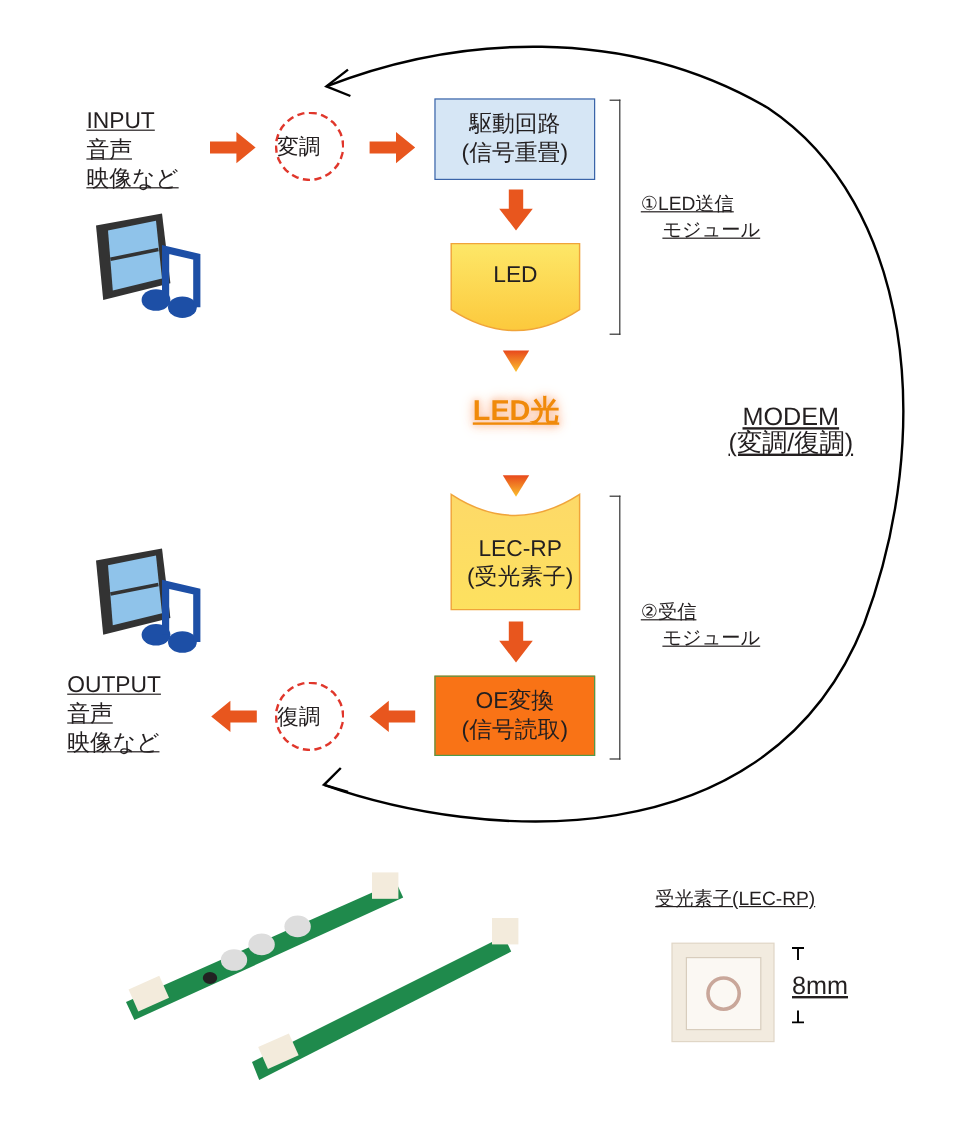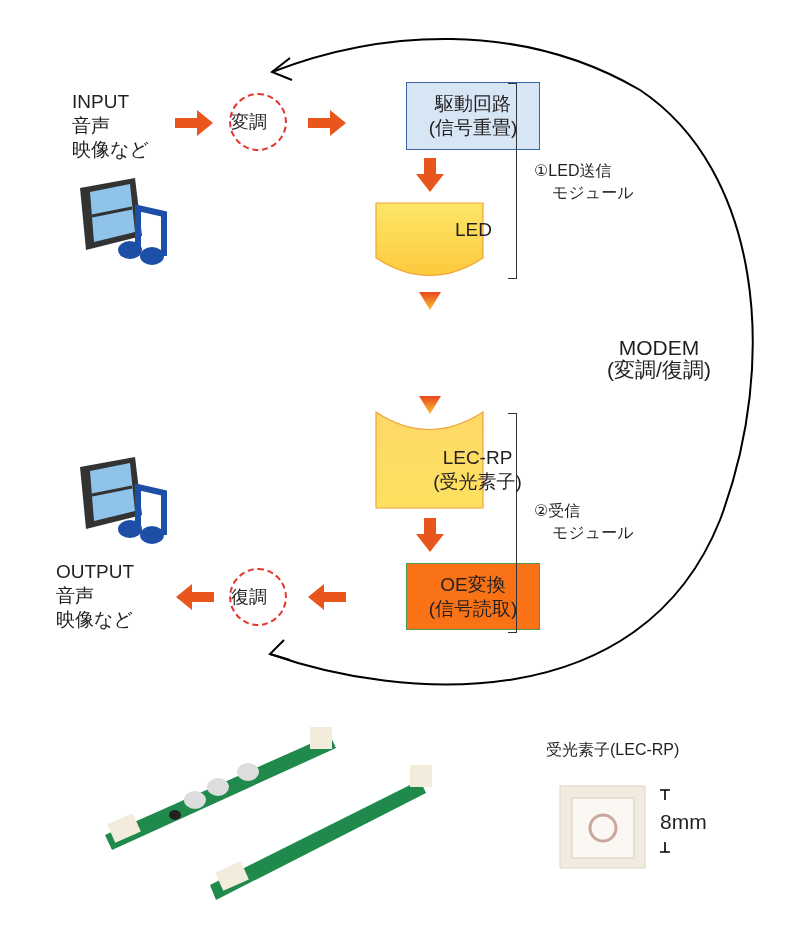--- a/index.html
+++ b/index.html
@@ -1,19 +1,19 @@
 <!DOCTYPE html>
 <html><head>
 <meta charset="utf-8">
 <style>
   html,body{margin:0;padding:0;background:#fff;}
   body{width:800px;height:935px;position:relative;overflow:hidden;font-family:"Liberation Sans","DejaVu Sans",sans-serif;color:#231f20;}
-  .abs{position:absolute;}
+  .abs{position:absolute;text-decoration:underline;}
   .txt{font-size:19px;line-height:24px;white-space:nowrap;}
-  .box{position:absolute;box-sizing:border-box;display:flex;flex-direction:column;align-items:center;justify-content:center;font-size:19px;line-height:24px;text-align:center;margin-left:44px;}
+  .box{position:absolute;box-sizing:border-box;display:flex;flex-direction:column;align-items:center;justify-content:center;font-size:19px;line-height:24px;text-align:center;}
   .blue{left:362px;top:82px;width:134px;height:68px;background:#d6e6f5;border:1.5px solid #3b64a8;}
   .green{left:362px;top:563px;width:134px;height:67px;background:#f97316;border:1.5px solid #4f9a4a;}
   .circle{position:absolute;width:58px;height:58px;border:2.5px dashed #e0362b;border-radius:50%;box-sizing:border-box;display:flex;align-items:center;justify-content:flex-start;font-size:18px;}
   .bracket{position:absolute;border:1.5px solid #333;border-left:none;width:8px;}
   .glow{font-weight:bold;color:#f08a0a;font-size:24px;line-height:30px;text-align:center;text-shadow:0 0 4px #fcd2b8,0 0 8px #f9b894,0 0 12px #fbd0b6;}
   svg{position:absolute;left:0;top:0;}
 </style>
 </head>
 <body>
 
@@ -116,20 +116,21 @@
 
 <div class="box blue">
   <div>駆動回路</div>
   <div>(信号重畳)</div>
 </div>
 <div class="box" style="left:376px;top:215px;width:107px;height:30px;text-align:right;">
     <span>LED</span>
   </div>
 
 <div class="abs glow" style="left:380px;top:328px;width:100px;">
+  <div>LED光</div>
 </div>
 
 <div class="box" style="left:376px;top:440px;width:115px;height:60px;">
   <div>LEC-RP</div>
   <div>(受光素子)</div>
 </div>
 <div class="box green">
   <div>OE変換</div>
   <div>(信号読取)</div>
 </div>

